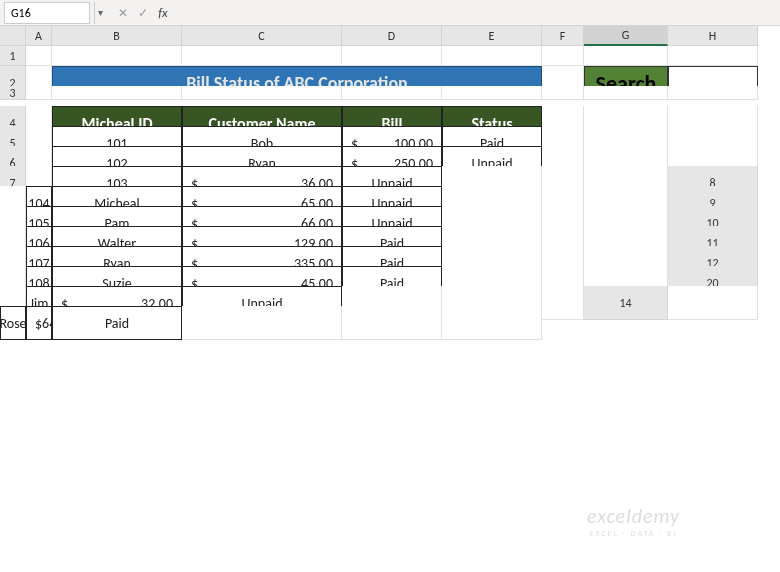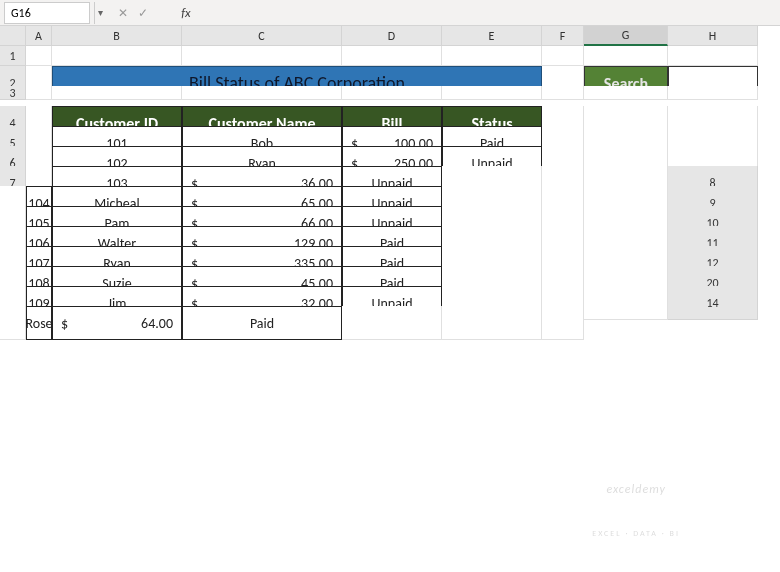--- a/index.html
+++ b/index.html
@@ -41,21 +41,21 @@
 }
 .fx-area {
   display: flex;
   align-items: center;
   flex: 1;
   gap: 10px;
   padding-left: 12px;
   color: #999;
 }
 .fx-ic { font-size: 12px; }
-.fx-label { font-style: italic; font-size: 13px; color: #444; margin-left: 23px; }
+.fx-label { font-style: italic; font-size: 13px; color: #444; }
 .grid {
   display: grid;
   grid-template-columns: 26px 26px 130px 160px 100px 100px 42px 84px 90px;
   grid-auto-rows: 20px;
 }
 .colhdr, .rowhdr, .selall {
   background: #e6e6e6;
   border-right: 1px solid #d4d4d4;
   border-bottom: 1px solid #d4d4d4;
   font-size: 12px;
@@ -74,31 +74,31 @@
   padding: 0 6px;
   font-size: 14px;
   color: #222;
   background: #fff;
 }
 .row-tall { height: 34px; }
 .row-short { height: 14px; }
 .title-banner {
   grid-column: 3 / 7;
   background: #2f75b5;
-  color: #0f172a;
-  font-weight: normal;
+  color: #e5e5e5;
+  font-weight: bold;
   font-size: 18px;
   justify-content: center;
   border: 1px solid #1f4e79;
 }
 .search-lbl {
   background: #548235;
-  color: #e5e5e5;
+  color: #000000;
   font-weight: bold;
-  font-size: 16px;
+  font-size: 22px;
   justify-content: center;
   border: 1px solid #333;
 }
 .search-box {
   background: #fff;
   border: 1px solid #333;
 }
 .th {
   background: #375623;
   color: #fff;
@@ -118,22 +118,22 @@
 .watermark {
   position: absolute;
   bottom: 34px;
   right: 100px;
   opacity: 0.2;
   font-size: 12px;
   color: #555;
   text-align: center;
   pointer-events: none;
 }
-.watermark .wm-main { font-size: 12px; font-style: italic; letter-spacing: 1px; text-align: center; }
-.watermark .wm-sub { font-size: 8px; letter-spacing: 2px; margin-top: 32px; }
+.watermark .wm-main { font-size: 20px; font-style: italic; letter-spacing: 1px; text-align: center; }
+.watermark .wm-sub { font-size: 8px; letter-spacing: 2px; }
 </style>
 </head>
 <body>
 
 <div class="namebox-row">
   <div class="namebox">
     <span>G16</span>
   </div>
   <div class="nb-dd">▾</div>
   <div class="fx-area">
@@ -177,21 +177,21 @@
   <div class="cell row-short"></div>
   <div class="cell row-short"></div>
   <div class="cell row-short"></div>
   <div class="cell row-short"></div>
   <div class="cell row-short"></div>
   <div class="cell row-short"></div>
   <div class="cell row-short"></div>
 
   <div class="rowhdr row-tall">4</div>
   <div class="cell row-tall"></div>
-  <div class="cell row-tall th">Customer ID</div>
+  <div class="cell row-tall th">Micheal ID</div>
   <div class="cell row-tall th">Customer Name</div>
   <div class="cell row-tall th">Bill</div>
   <div class="cell row-tall th">Status</div>
   <div class="cell row-tall"></div>
   <div class="cell row-tall"></div>
   <div class="cell row-tall"></div>
 
   <div class="rowhdr row-tall">5</div>
   <div class="cell row-tall"></div>
   <div class="cell row-tall td">101</div>
@@ -290,21 +290,20 @@
       <span>$</span>
       <span>45.00</span>
     </div>
   <div class="cell row-tall td">Paid</div>
   <div class="cell row-tall"></div>
   <div class="cell row-tall"></div>
   <div class="cell row-tall"></div>
 
   <div class="rowhdr row-tall">20</div>
   <div class="cell row-tall"></div>
-  <div class="cell row-tall td">109</div>
   <div class="cell row-tall td">Jim</div>
   <div class="cell row-tall td td-bill">
       <span>$</span>
       <span>32.00</span>
     </div>
   <div class="cell row-tall td">Unpaid</div>
   <div class="cell row-tall"></div>
   <div class="cell row-tall"></div>
   <div class="cell row-tall"></div>
 

